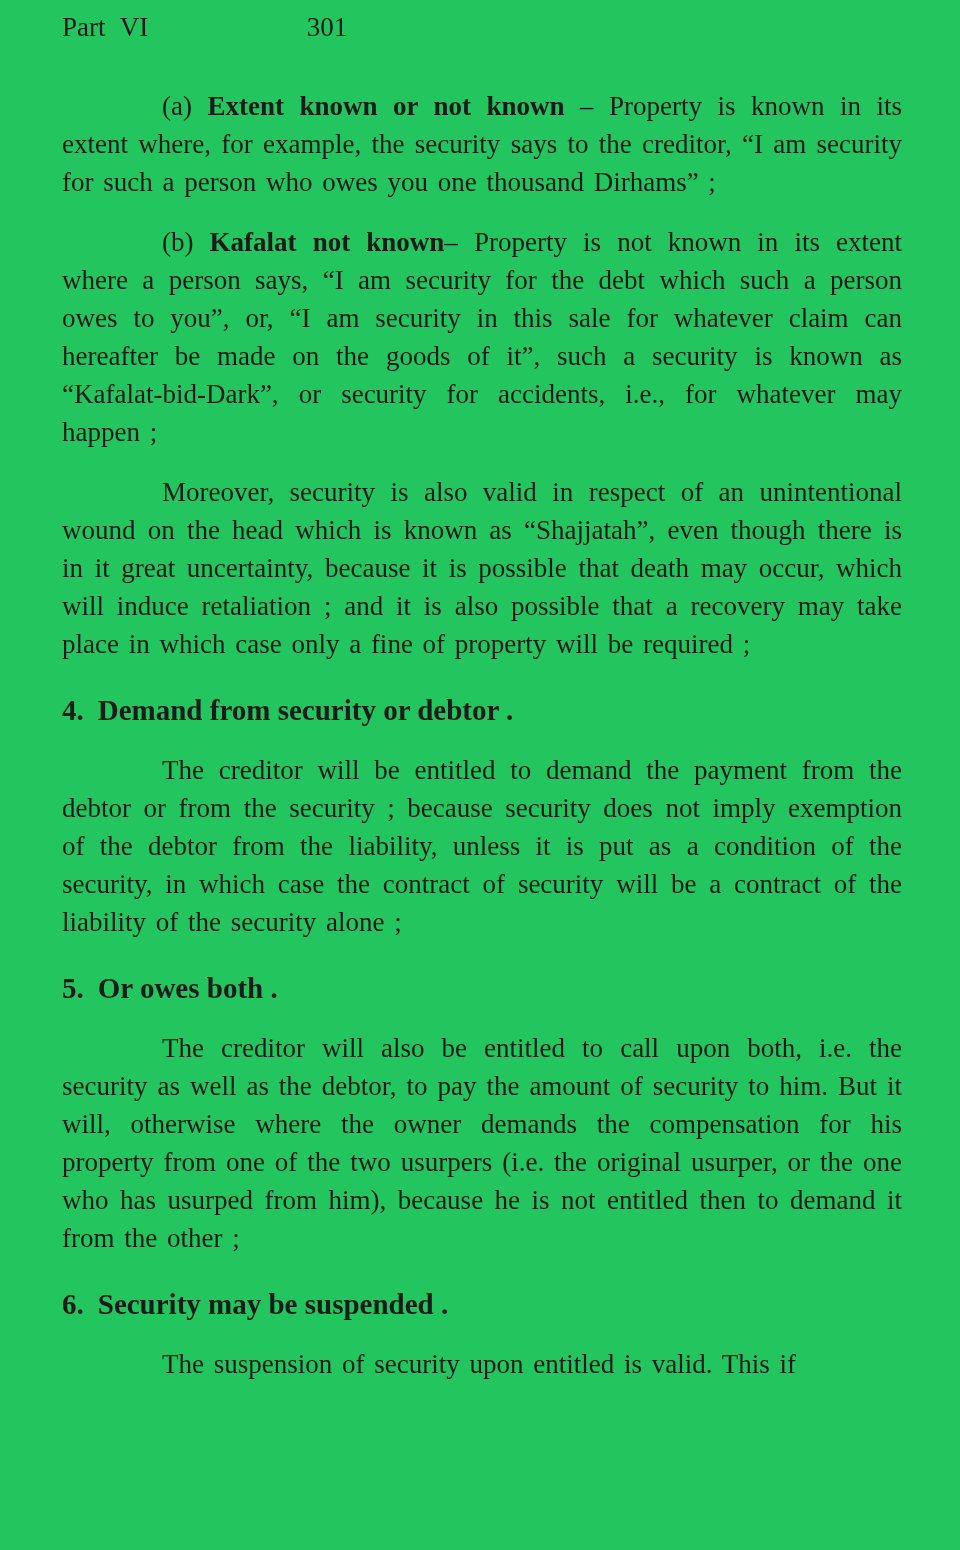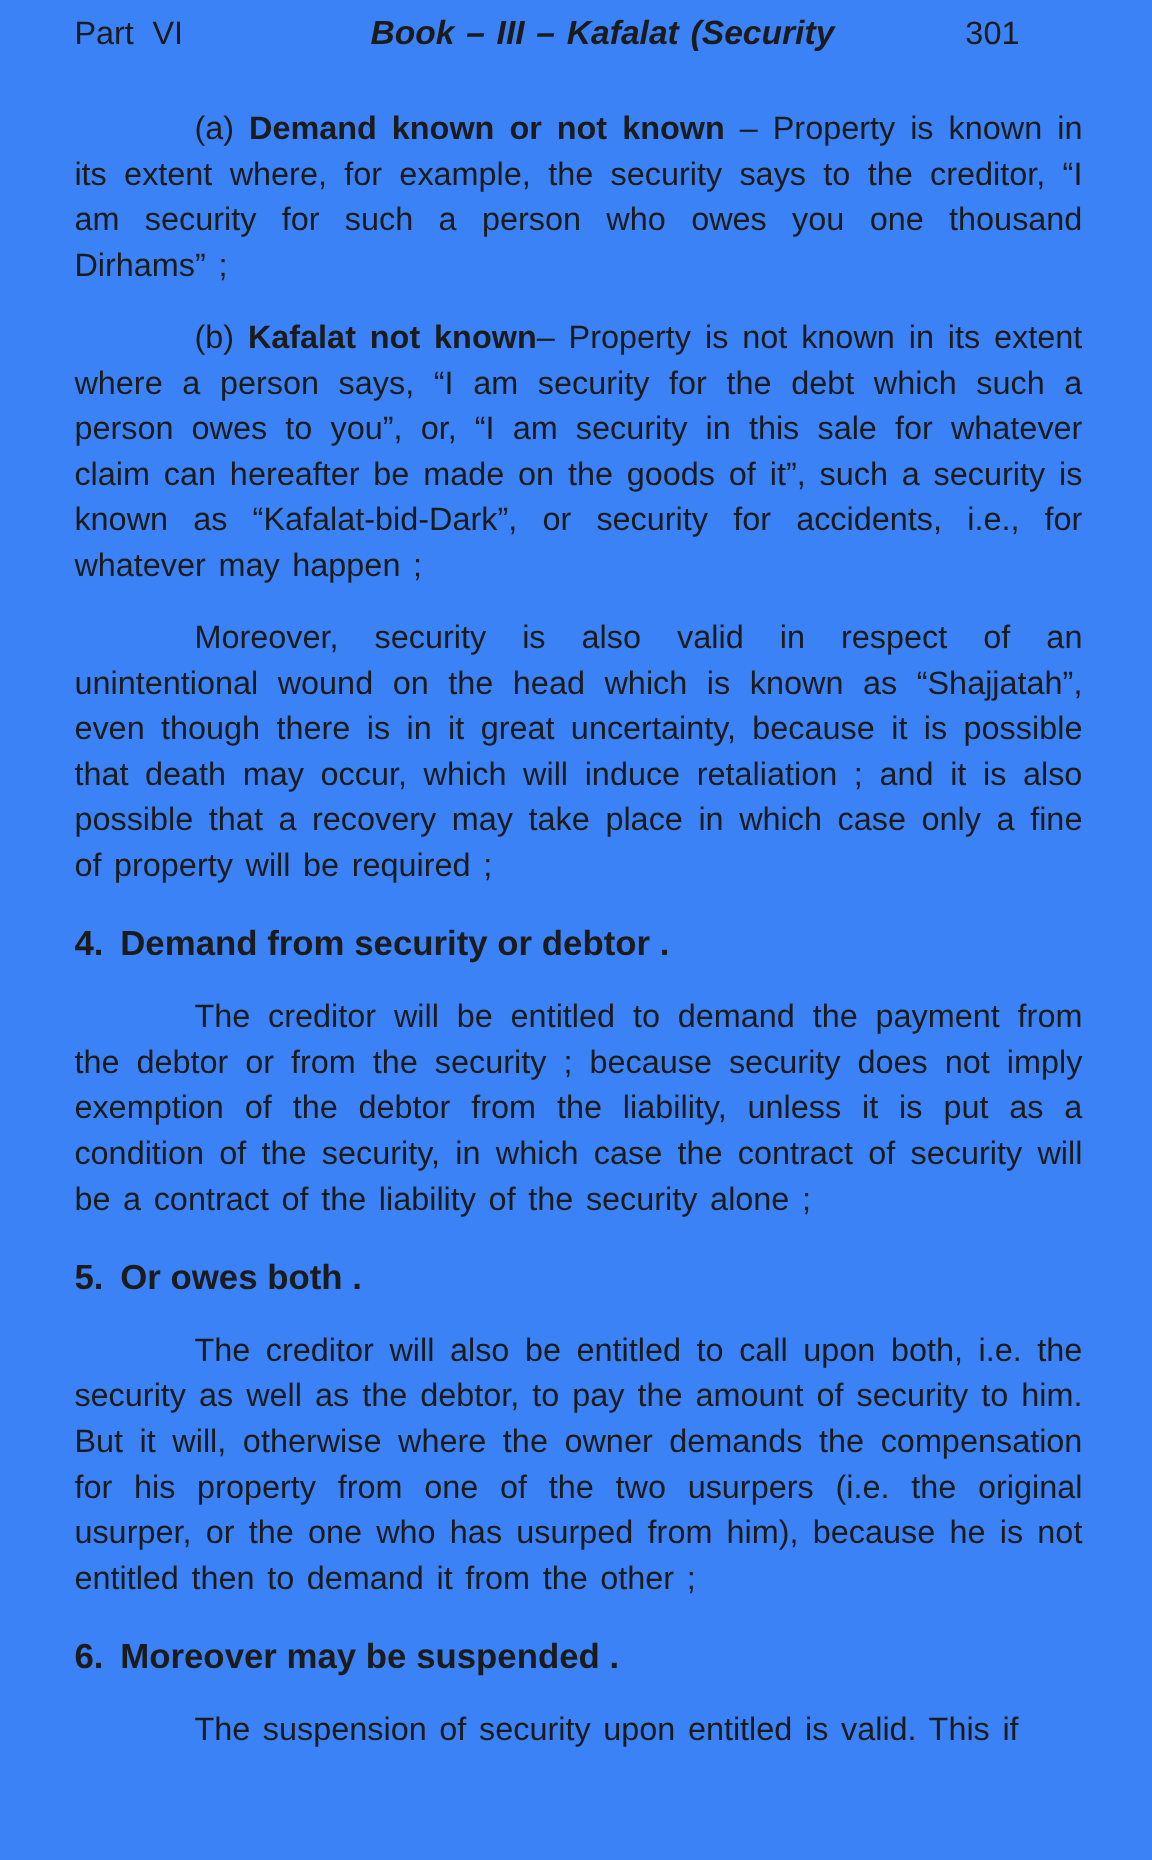--- a/index.html
+++ b/index.html
@@ -2,23 +2,23 @@
 <html><head>
 <meta charset="utf-8">
 <style>
   * { box-sizing: border-box; }
   html, body { margin: 0; padding: 0; background: #e8e8e8; }
   .page {
     position: relative;
     width: 960px;
     height: 1550px;
     margin: 0 auto;
-    background: #3b82f6;
+    background: #22c55e;
     color: #1b1b1b;
-    font-family: Liberation Sans, sans-serif;
+    font-family: Liberation Serif, serif;
     padding: 12px 58px 4px 62px;
     overflow: hidden;
   }
   .page-header {
     display: flex;
     align-items: baseline;
     font-size: 27px;
     margin-bottom: 44px;
   }
   .part {
@@ -54,40 +54,39 @@
   .hnum { margin-right: 14px; }
   b { font-weight: bold; }
 </style>
 </head>
 <body>
 
 <div class="page">
 
   <header class="page-header">
     <span class="part">Part VI</span>
-    <span class="title">Book – III – Kafalat (Security</span>
     <span class="pagenum">301</span>
   </header>
 
   <main>
 
     <p class="para"><span>(a)</span>
-      <b>Demand known or not known</b><span> – Property is known in its extent where, for example, the security says to the creditor, “I am security for such a person who owes you one thousand Dirhams” ;</span></p>
+      <b>Extent known or not known</b><span> – Property is known in its extent where, for example, the security says to the creditor, “I am security for such a person who owes you one thousand Dirhams” ;</span></p>
 
     <p class="para"><span>(b)</span>
       <b>Kafalat not known</b><span>– Property is not known in its extent where a person says, “I am security for the debt which such a person owes to you”, or, “I am security in this sale for whatever claim can hereafter be made on the goods of it”, such a security is known as “Kafalat-bid-Dark”, or security for accidents, i.e., for whatever may happen ;</span></p>
 
     <p class="para">Moreover, security is also valid in respect of an unintentional wound on the head which is known as “Shajjatah”, even though there is in it great uncertainty, because it is possible that death may occur, which will induce retaliation ; and it is also possible that a recovery may take place in which case only a fine of property will be required ;</p>
 
     <h2 class="heading"><span class="hnum">4.</span><span>Demand from security or debtor .</span></h2>
 
     <p class="para">The creditor will be entitled to demand the payment from the debtor or from the security ; because security does not imply exemption of the debtor from the liability, unless it is put as a condition of the security, in which case the contract of security will be a contract of the liability of the security alone ;</p>
 
     <h2 class="heading"><span class="hnum">5.</span><span>Or owes both .</span></h2>
 
     <p class="para">The creditor will also be entitled to call upon both, i.e. the security as well as the debtor, to pay the amount of security to him. But it will, otherwise where the owner demands the compensation for his property from one of the two usurpers (i.e. the original usurper, or the one who has usurped from him), because he is not entitled then to demand it from the other ;</p>
 
-    <h2 class="heading"><span class="hnum">6.</span><span>Moreover may be suspended .</span></h2>
+    <h2 class="heading"><span class="hnum">6.</span><span>Security may be suspended .</span></h2>
 
     <p class="para">The suspension of security upon entitled is valid. This if</p>
 
   </main>
 </div>
 
 </body></html>

